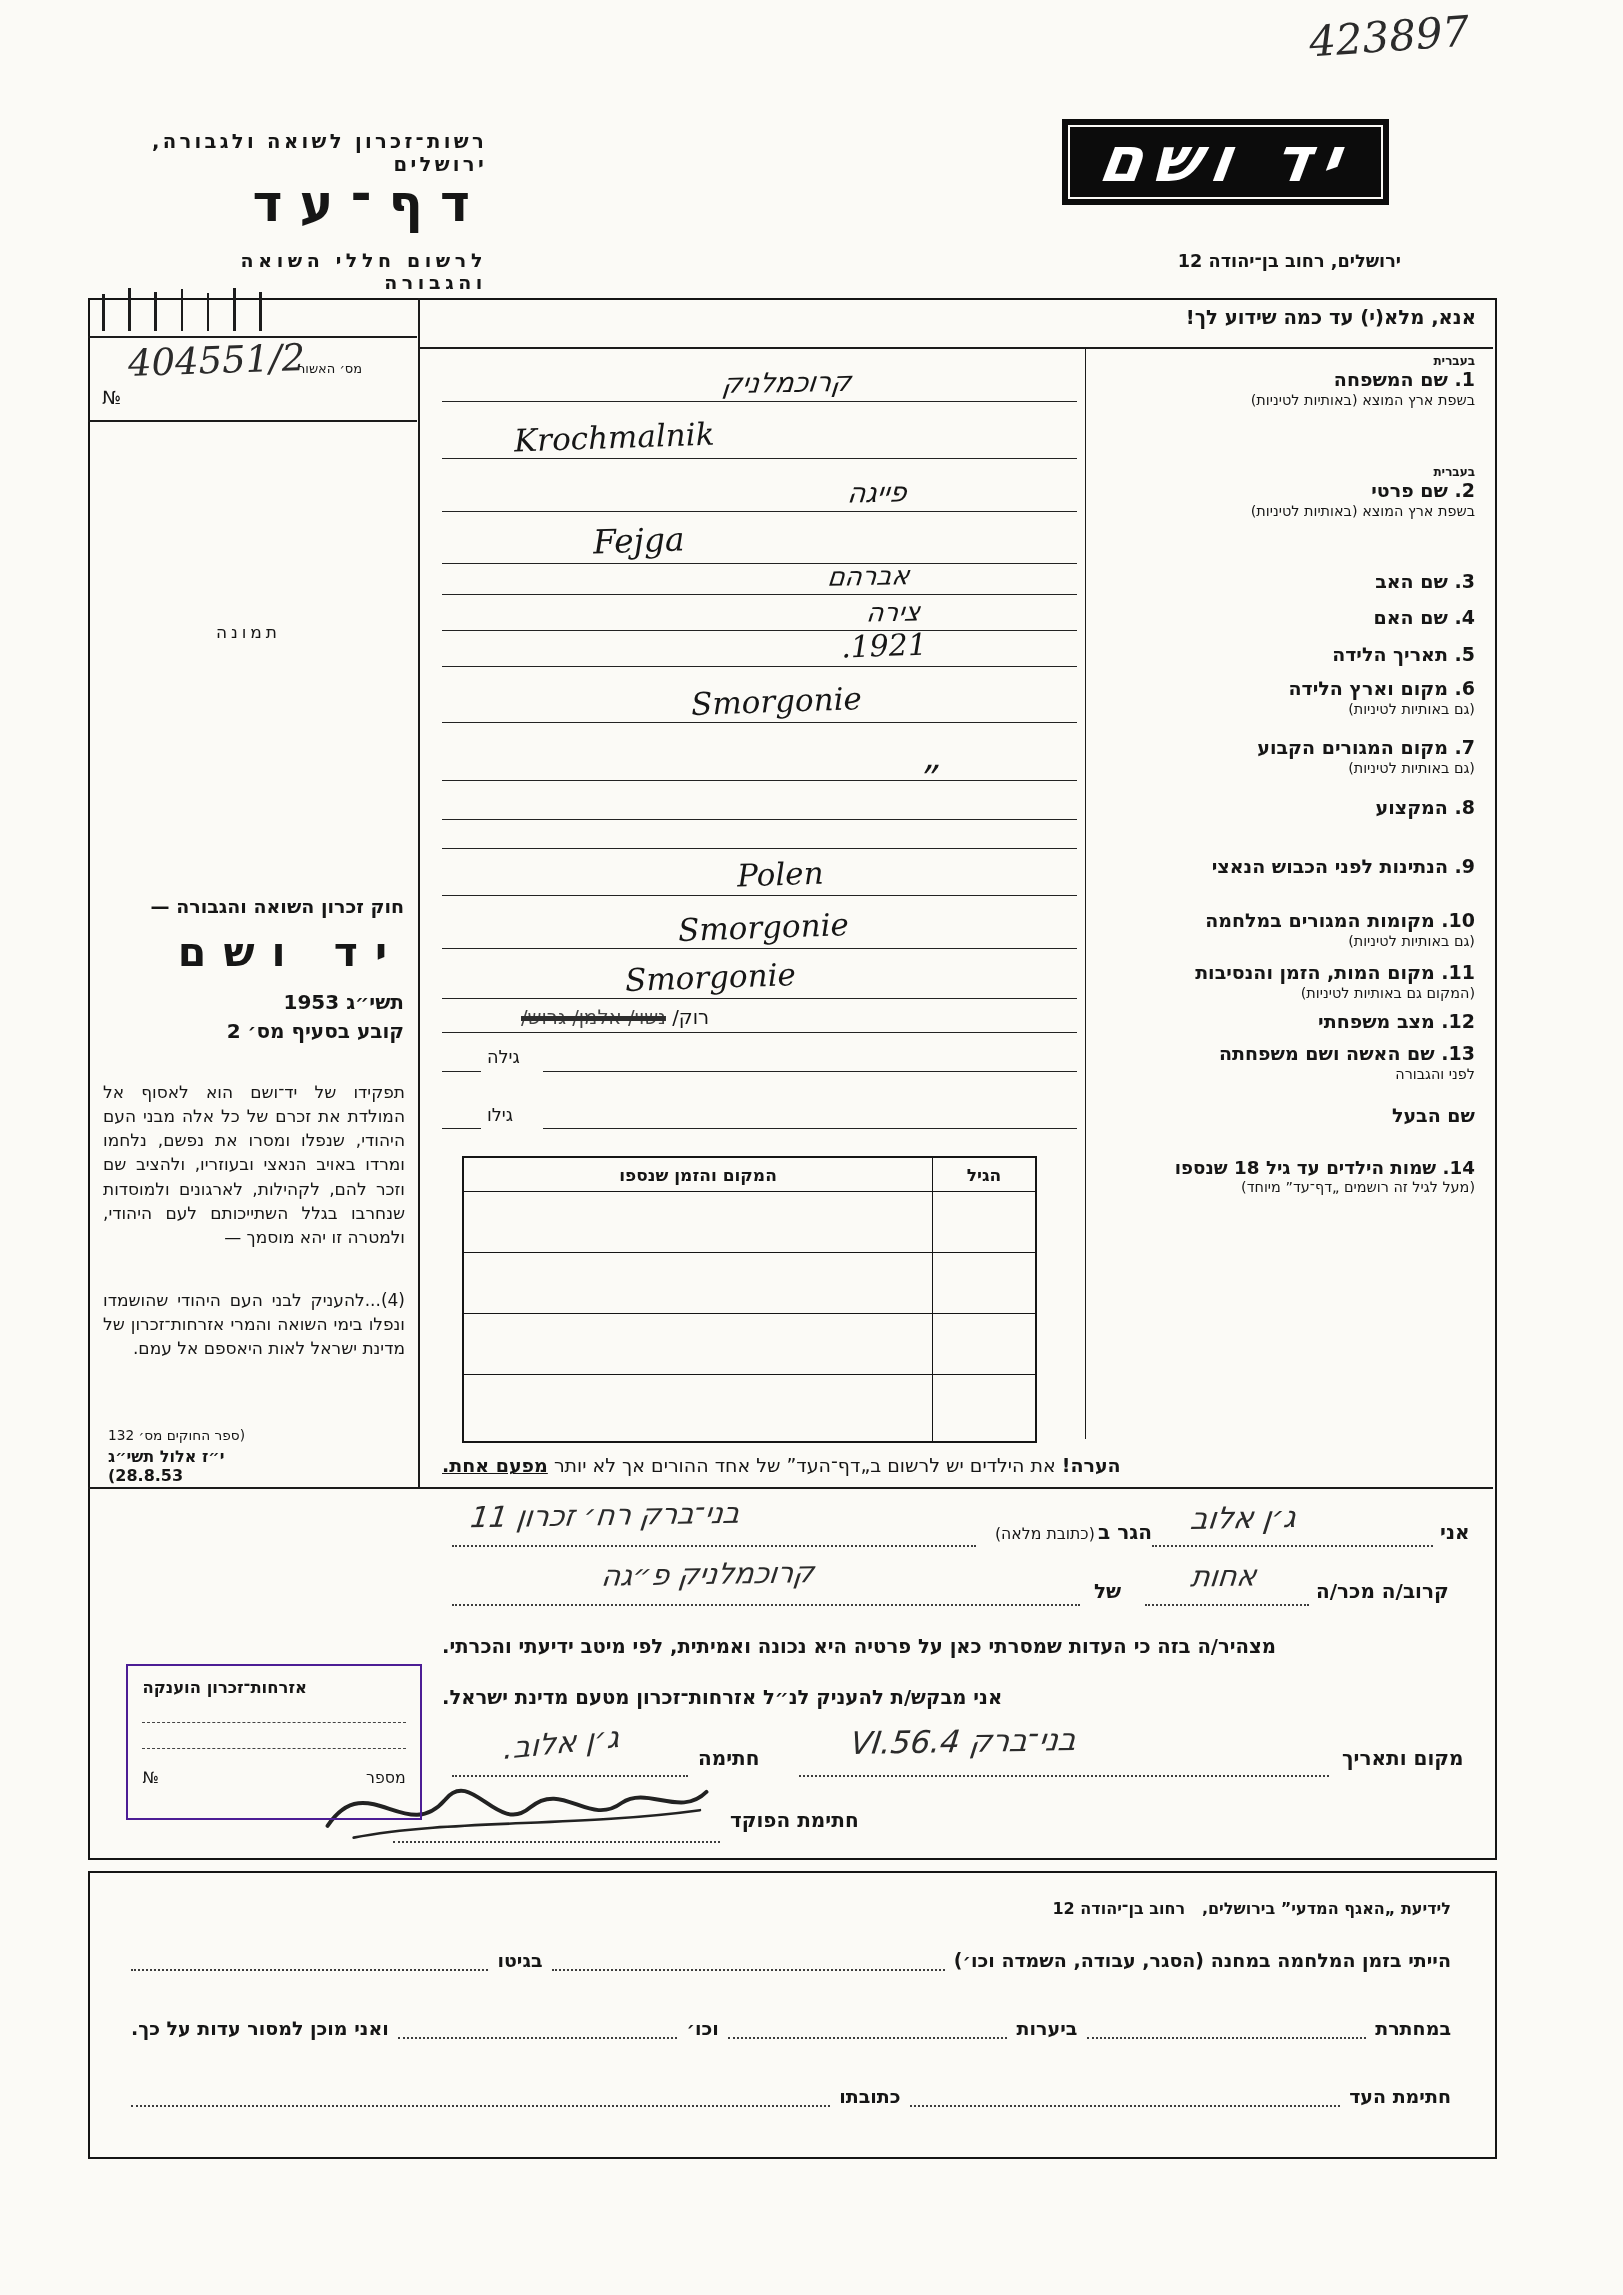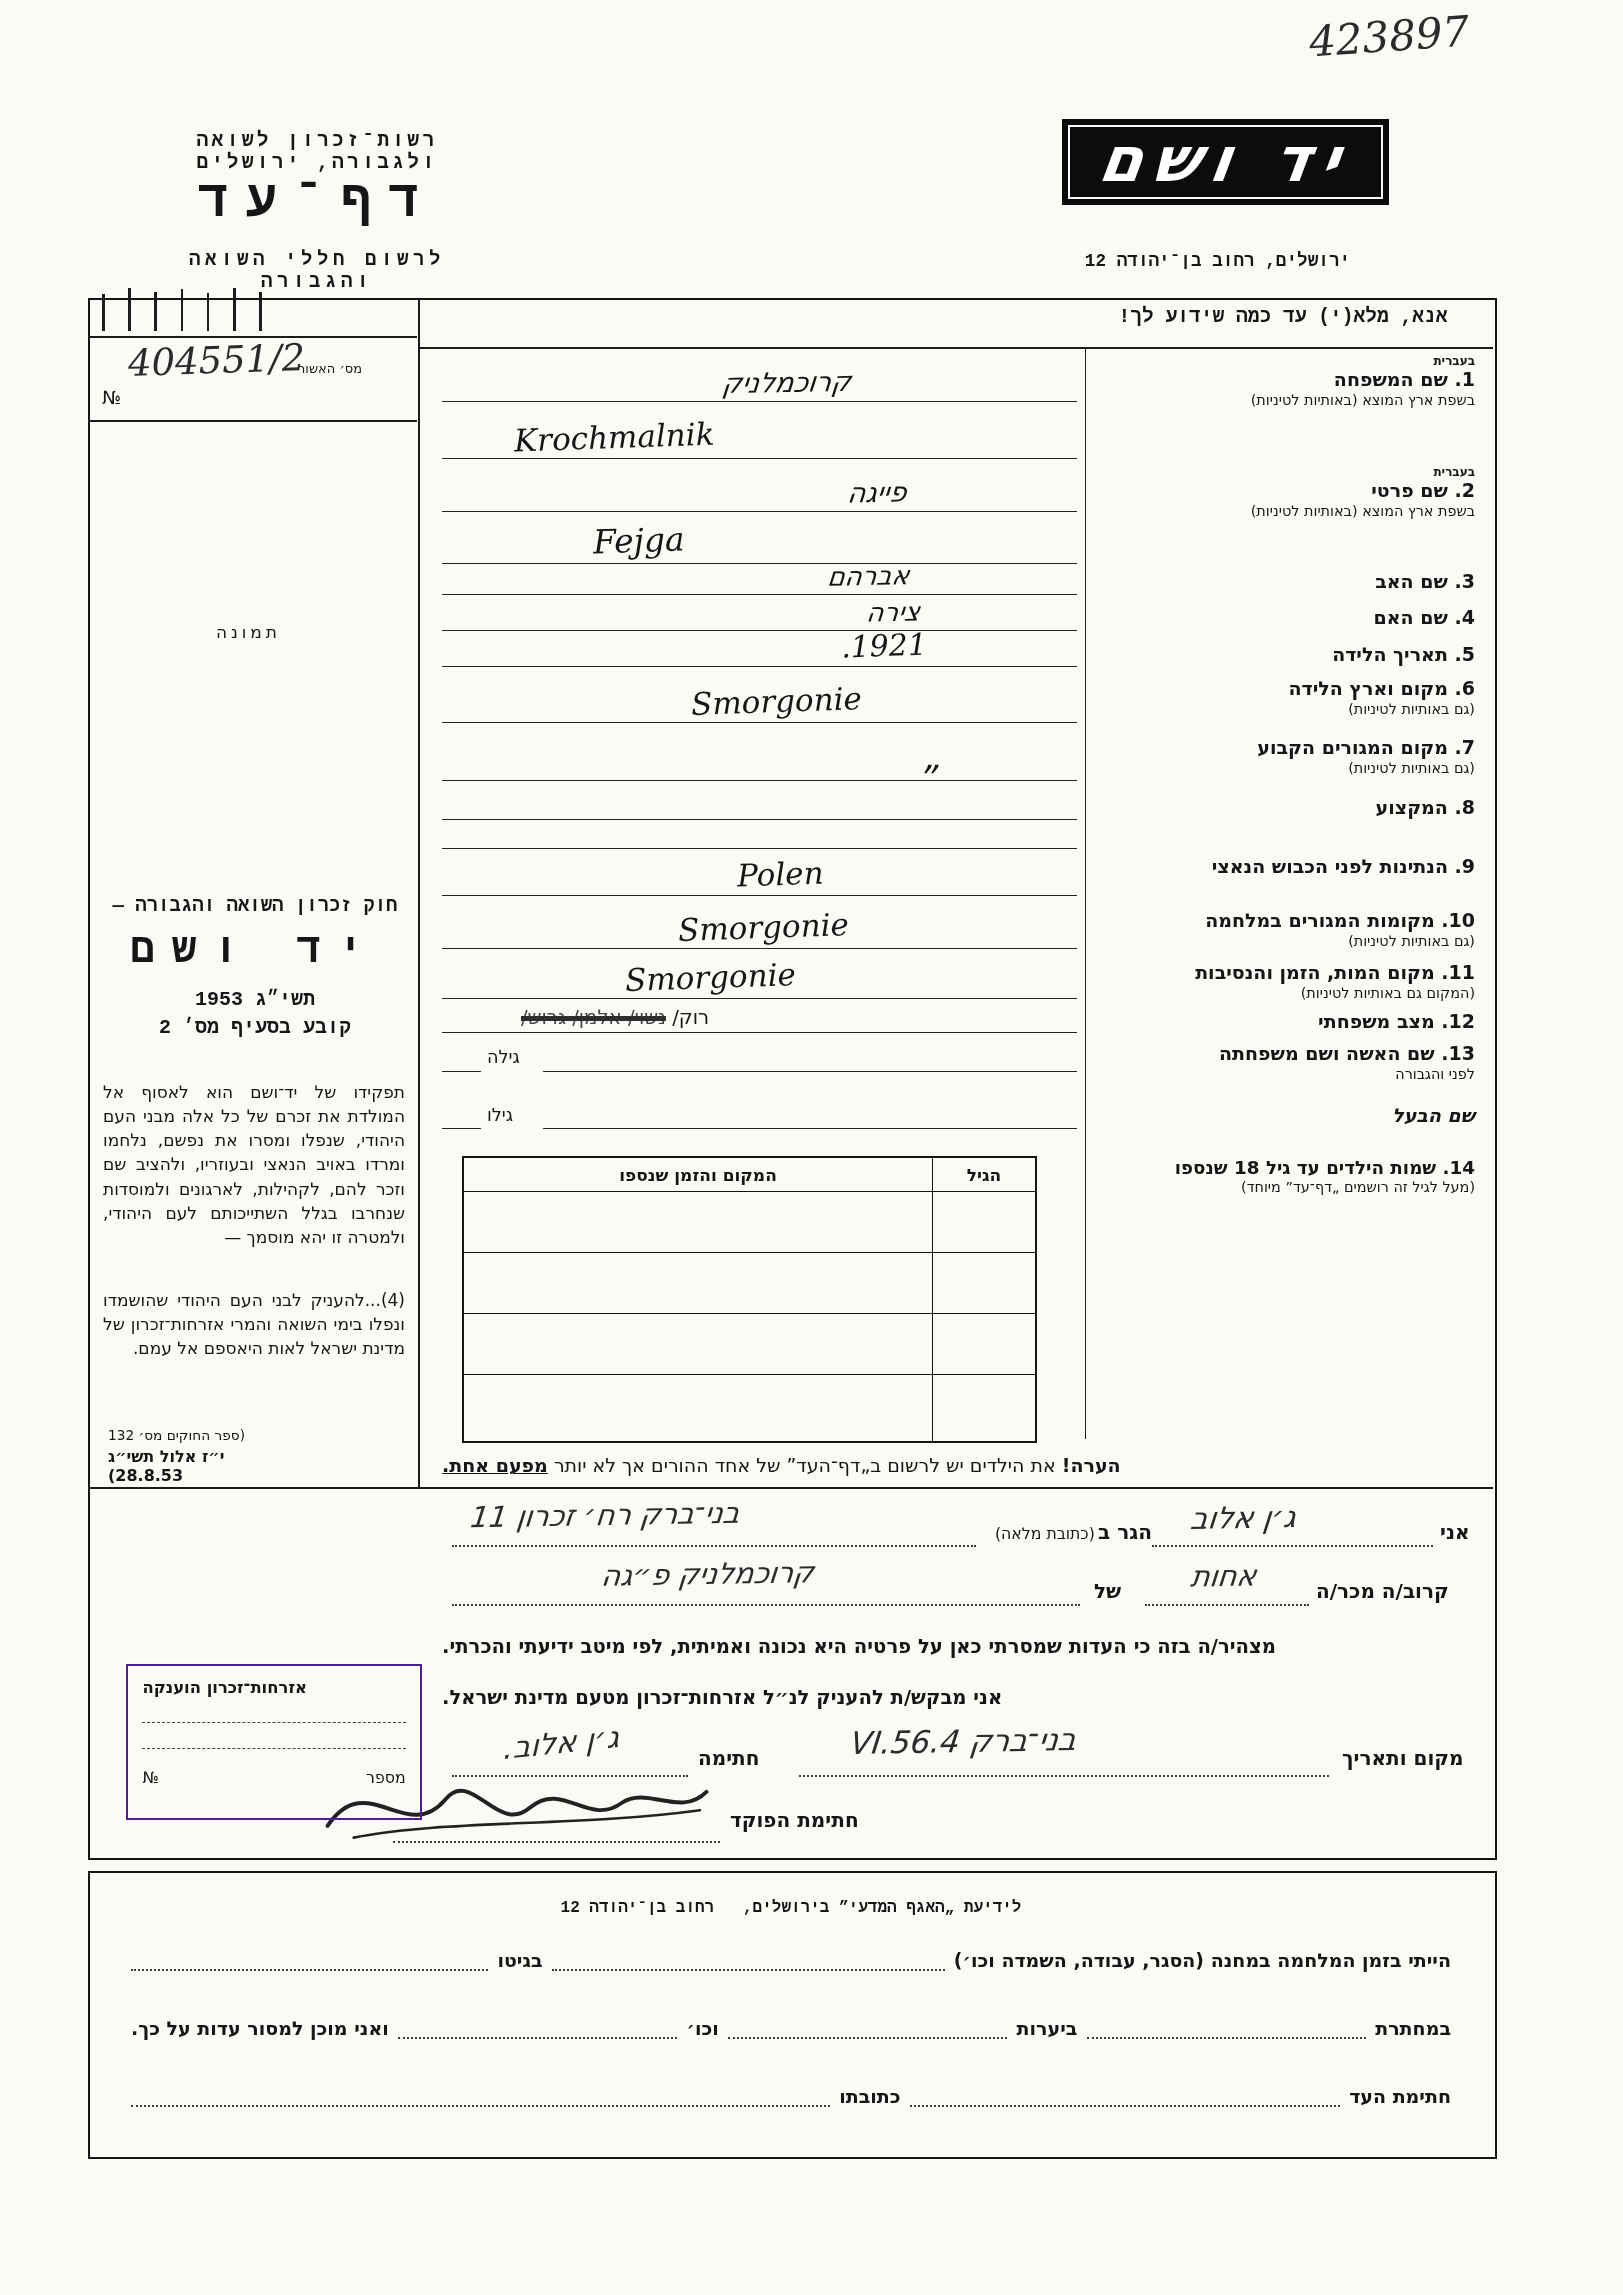--- a/index.html
+++ b/index.html
@@ -2,21 +2,21 @@
 <html lang="he" style="font-size:10.5px"><head>
 <meta charset="utf-8">
 <style>
   html,body{margin:0;padding:0;background:#9a9a9a;}
   .page{
     position:relative;width:1623px;height:2295px;background:#fbfaf6;
     font-family:"DejaVu Sans",sans-serif;color:#161616;overflow:hidden;direction:rtl;
   }
   .abs{position:absolute;}
   .b{font-weight:700;}
-  .center{text-align:center;font-family:Liberation Mono, monospace;}
+  .center{text-align:right;}
   .right{text-align:left;}
   
   .hline{position:absolute;border-bottom:2px solid #1b1b1b;height:0;}
   .wline{position:absolute;border-bottom:1.6px solid #232323;height:0;}
   .vline{position:absolute;border-left:2px solid #1b1b1b;width:0;}
   .dotline{position:absolute;border-bottom:2px dotted #3c3c3c;height:0;}
   
   .hw{position:absolute;color:#2b2b2b;white-space:nowrap;}
   .hw-heb{font-style:italic;transform:skewX(-8deg) rotate(-1deg);}
   .hw-lat{font-family:"DejaVu Serif",serif;font-style:italic;transform:rotate(-2deg);}
@@ -144,21 +144,21 @@
     <div class="lab">11. מקום המות, הזמן והנסיבות</div>
     <div class="sub">(המקום גם באותיות לטיניות)</div>
   </div>
   <div class="flabel" style="top:1011px;">
       <div class="lab">12. מצב משפחתי</div>
     </div>
   <div class="flabel" style="top:1043px;">
     <div class="lab">13. שם האשה ושם משפחתה</div>
     <div class="sub b">לפני והגבורה</div>
   </div>
-  <div class="flabel" style="top:1105px;font-style:italic;">
+  <div class="flabel" style="top:1105px;">
       <div class="lab">שם הבעל</div>
     </div>
   <div class="flabel" style="top:1157px;">
     <div class="lab" style="font-size:18.3px;">14. שמות הילדים עד גיל 18 שנספו</div>
     <div class="sub">(מעל לגיל זה רושמים „דף־עד” מיוחד)</div>
   </div>
 
   <div class="wline" style="left:442px;top:401px;width:635px;">
     <span class="onl hw-heb" style="left:281px;font-size:27.5px;">קרוכמלניק</span>
   </div>

